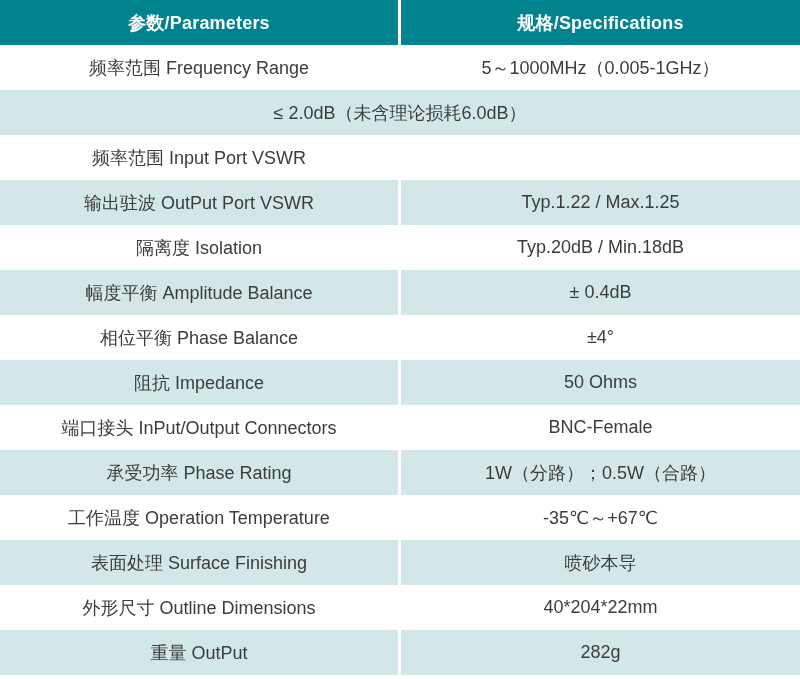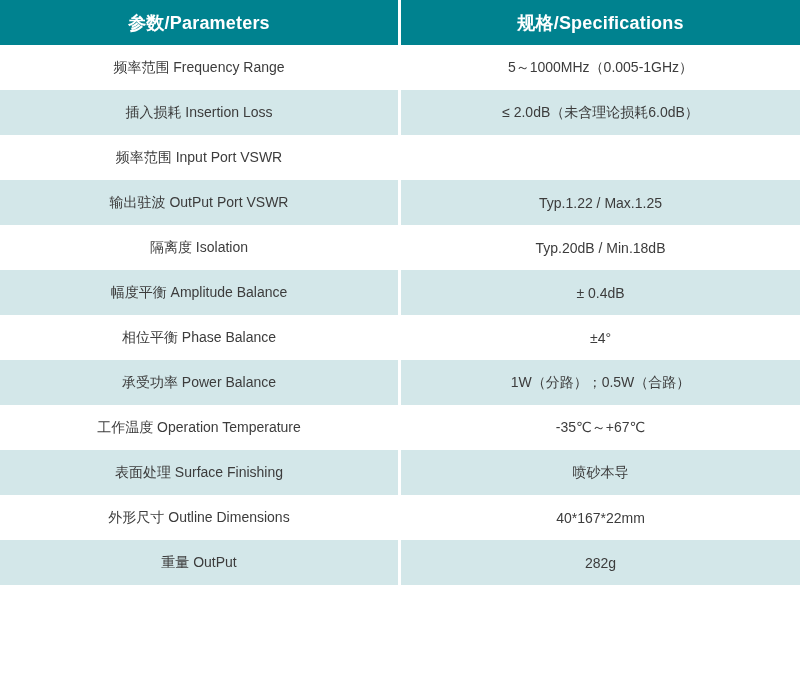--- a/index.html
+++ b/index.html
@@ -43,21 +43,21 @@
     background: #00828F;
     color: #ffffff;
     font-weight: bold;
     font-size: 18px;
     letter-spacing: 0.2px;
   }
   .body-rows .t-row .cell-left,
   .body-rows .t-row .cell-right {
     background: #ffffff;
     color: #3c3c3c;
-    font-size: 14px;
+    font-size: 18px;
   }
   .body-rows .t-row:nth-child(even) .cell-left,
   .body-rows .t-row:nth-child(even) .cell-right {
     background: #D3E7E9;
   }
   .body-rows { display: flex; flex-direction: column; }
 </style>
 </head>
 <body>
 
@@ -67,21 +67,20 @@
     <div class="cell-left">参数/Parameters</div>
     <div class="cell-right">规格/Specifications</div>
   </div>
 
   <div class="body-rows">
     <div class="t-row">
       <div class="cell-left">频率范围 Frequency Range</div>
       <div class="cell-right">5～1000MHz（0.005-1GHz）</div>
     </div>
     <div class="t-row">
-      <div class="cell-left">插入损耗 Insertion Loss</div>
       <div class="cell-right">≤ 2.0dB（未含理论损耗6.0dB）</div>
     </div>
     <div class="t-row">
       <div class="cell-left">频率范围 Input Port VSWR</div>
     </div>
     <div class="t-row">
       <div class="cell-left">输出驻波 OutPut Port VSWR</div>
       <div class="cell-right">Typ.1.22 / Max.1.25</div>
     </div>
     <div class="t-row">
@@ -90,34 +89,42 @@
     </div>
     <div class="t-row">
       <div class="cell-left">幅度平衡 Amplitude Balance</div>
       <div class="cell-right">± 0.4dB</div>
     </div>
     <div class="t-row">
       <div class="cell-left">相位平衡 Phase Balance</div>
       <div class="cell-right">±4°</div>
     </div>
     <div class="t-row">
-      <div class="cell-left">承受功率 Power Balance</div>
+      <div class="cell-left">阻抗 Impedance</div>
+      <div class="cell-right">50 Ohms</div>
+    </div>
+    <div class="t-row">
+      <div class="cell-left">端口接头 InPut/Output Connectors</div>
+      <div class="cell-right">BNC-Female</div>
+    </div>
+    <div class="t-row">
+      <div class="cell-left">承受功率 Phase Rating</div>
       <div class="cell-right">1W（分路）；0.5W（合路）</div>
     </div>
     <div class="t-row">
       <div class="cell-left">工作温度 Operation Temperature</div>
       <div class="cell-right">-35℃～+67℃</div>
     </div>
     <div class="t-row">
       <div class="cell-left">表面处理 Surface Finishing</div>
       <div class="cell-right">喷砂本导</div>
     </div>
     <div class="t-row">
       <div class="cell-left">外形尺寸 Outline Dimensions</div>
-      <div class="cell-right">40*167*22mm</div>
+      <div class="cell-right">40*204*22mm</div>
     </div>
     <div class="t-row">
       <div class="cell-left">重量 OutPut</div>
       <div class="cell-right">282g</div>
     </div>
   </div>
 
 </div>
 
 </body></html>

